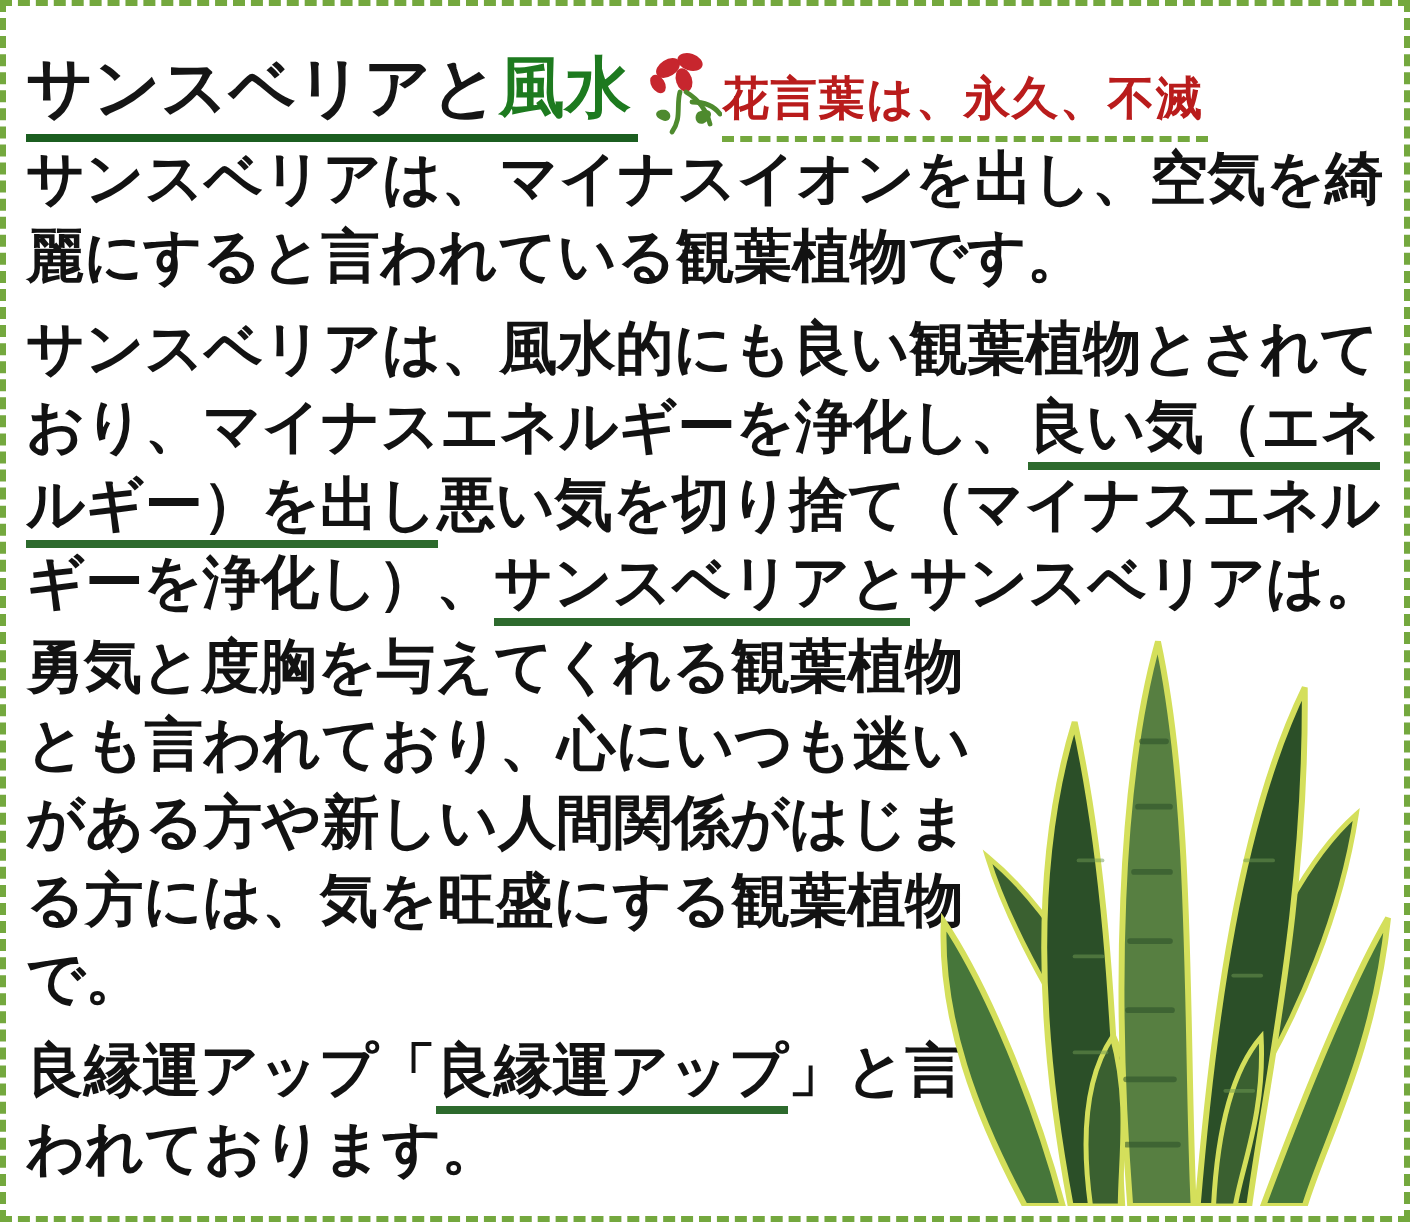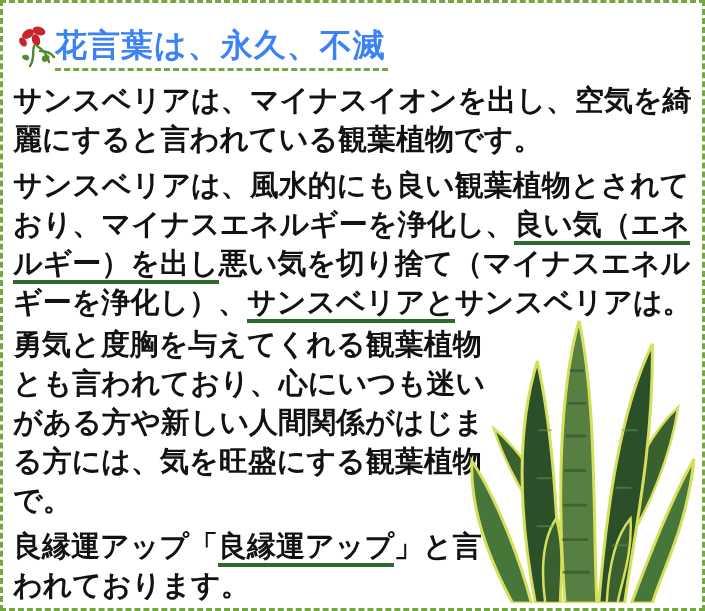--- a/index.html
+++ b/index.html
@@ -32,31 +32,30 @@
     padding: 0 4px 3px 0;
     line-height: 1.2;
   }
   .title .green { color: #1d7a1f; }
   .flower {
     width: 40px; height: 46px;
     margin: 0 0 2px 2px;
     flex: 0 0 auto;
   }
   .subtitle {
-    font-size: 32px;
+    font-size: 23px;
     font-weight: bold;
-    color: #3b82f6;
+    color: #b91c1c;
     border-bottom: 3px dashed #74a83e;
     padding: 0 2px 4px 0;
     line-height: 1.2;
     letter-spacing: 1px;
   }
   
   .bodytext {
-    margin-top: 10px;
     color: #121212;
     font-weight: bold;
     font-size: 29px;
     line-height: 39px;
   }
   .bodytext p { margin-bottom: 7px; }
   .bodytext p.tight { margin-bottom: 3px; }
   .narrow { width: 478px; }
   .u {
     border-bottom: 4px solid #2d6a2d;
@@ -70,20 +69,21 @@
     pointer-events: none;
   }
   .plant svg { width: 100%; height: 100%; display: block; }
 </style>
 </head>
 <body>
 
 <div class="page">
 
   <div class="header">
+    <span class="title"><span>サンスベリアと</span><span class="green">風水</span></span>
 
     <span class="flower">
       <svg viewBox="0 0 40 46" xmlns="http://www.w3.org/2000/svg">
         <g fill="#c7262e">
           <ellipse cx="13" cy="11" rx="6.5" ry="4.2" transform="rotate(-32 13 11)"></ellipse>
           <ellipse cx="24" cy="8" rx="6.5" ry="4.2" transform="rotate(18 24 8)"></ellipse>
           <ellipse cx="21" cy="17" rx="6" ry="4" transform="rotate(72 21 17)"></ellipse>
           <ellipse cx="8" cy="19" rx="5" ry="3.4" transform="rotate(58 8 19)"></ellipse>
         </g>
         <g stroke="#4e8a2e" stroke-width="2.4" fill="none" stroke-linecap="round">

